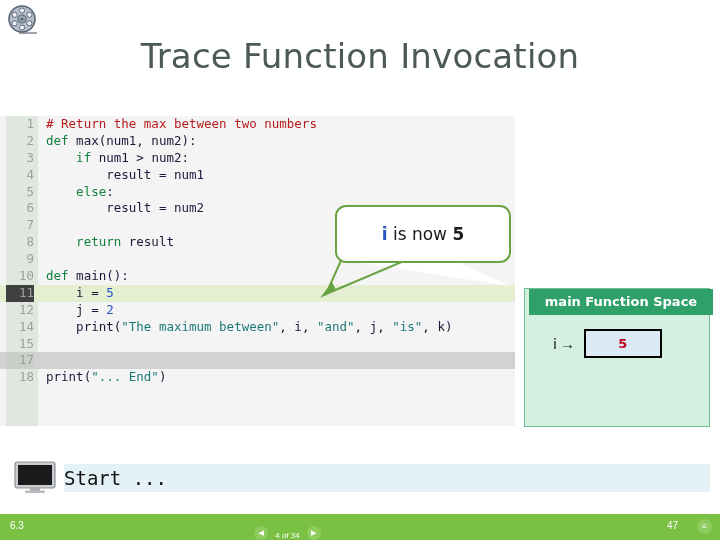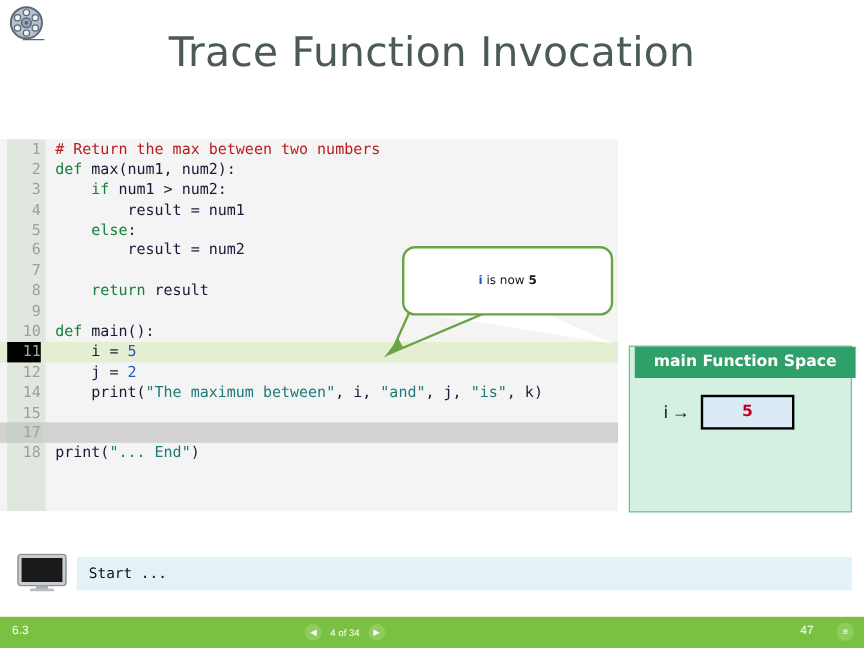--- a/index.html
+++ b/index.html
@@ -5,21 +5,21 @@
   html,body{margin:0;padding:0;}
   body{
     width:720px;height:540px;
     background:#ffffff;
     font-family:"Liberation Sans", sans-serif;
     position:relative;overflow:hidden;
   }
   
   #reel-icon{position:absolute;left:7px;top:4px;width:32px;height:32px;}
   #page-title{
-    position:absolute;left:0;top:24px;width:720px;
+    position:absolute;left:0;top:36px;width:720px;
     text-align:center;
     font-size:34px;font-weight:400;color:#4b5a55;
     letter-spacing:0.2px;
     font-family:"DejaVu Sans", sans-serif;
   }
   
   #code-panel{
     position:absolute;left:0;top:116px;width:515px;height:310px;
     background:#f4f4f4;
     font-family:"DejaVu Sans Mono", monospace;
@@ -34,35 +34,35 @@
     position:relative;height:16.9px;line-height:16.9px;white-space:pre;
   }
   .code-row .ln{
     position:absolute;left:6px;top:0;width:28px;height:16.9px;
     text-align:right;color:#9aa39a;font-size:12.5px;
   }
   .code-row .src{
     position:absolute;left:46px;top:0;height:16.9px;color:#1a1a3a;
   }
   .code-row.hl-green{background:#e4eed0;}
-  .code-row.hl-green .ln{background:#000000;}
+  .code-row.hl-green .ln{background:#404040;}
   .code-row.hl-gray{background:#d2d2d2;}
   .code-row.hl-gray .ln{background:#c9cfc9;}
   .tok-com{color:#b91c1c;}
   .tok-kw{color:#15803d;font-weight:normal;}
   .tok-str{color:#1f7a7a;}
   .tok-num{color:#2456c4;}
   
   #callout{
     position:absolute;left:335px;top:205px;width:172px;height:54px;
     background:#ffffff;border:2px solid #6aa344;border-radius:11px;
     display:flex;align-items:center;justify-content:center;
     z-index:6;
   }
-  #callout-text{font-size:10px;color:#1a1a1a;font-family:"DejaVu Sans",sans-serif;}
+  #callout-text{font-size:17px;color:#1a1a1a;font-family:"DejaVu Sans",sans-serif;}
   #callout-text .v{color:#2456c4;font-weight:bold;}
   #callout-text .b{font-weight:bold;}
   #callout-tail{position:absolute;left:310px;top:250px;width:200px;height:50px;z-index:5;}
   
   #func-space{
     position:absolute;left:524px;top:288px;width:184px;height:137px;
     background:#d4f0e0;border:1px solid #6ebf95;
   }
   #func-space-header{
     position:absolute;left:4px;top:0;width:184px;height:26px;
@@ -76,31 +76,31 @@
   #var-box{
     width:74px;height:25px;border:2px solid #000;background:#dceaf5;
     display:flex;align-items:center;justify-content:center;
   }
   #var-value{font-size:13px;font-weight:bold;color:#c00020;font-family:"DejaVu Sans",sans-serif;}
   
   #monitor-icon{position:absolute;left:14px;top:461px;width:42px;height:32px;}
   #console-out{
     position:absolute;left:64px;top:464px;width:646px;height:28px;
     background:#e4f2f7;
-    font-family:"DejaVu Sans Mono", monospace;font-size:12px;color:#111;
-    line-height:28px;padding-left:10px;box-sizing:border-box;white-space:pre;
+    font-family:"DejaVu Sans Mono", monospace;font-size:19px;color:#111;
+    line-height:28px;box-sizing:border-box;white-space:pre;
   }
   
   #footer{
     position:absolute;left:0;top:514px;width:720px;height:26px;
     background:#7ac143;
   }
   #footer-left{position:absolute;left:10px;top:6px;font-size:10px;color:#ffffff;}
   #footer-nav{position:absolute;left:0;top:0;width:575px;height:26px;
-    display:flex;align-items:center;justify-content:center;gap:7px;}
+    display:flex;align-items:flex-end;justify-content:center;gap:7px;}
   .nav-btn{
     width:14px;height:14px;border-radius:50%;background:#8fcc5e;
     display:flex;align-items:center;justify-content:center;
     font-size:7px;color:#ffffff;
   }
   #footer-counter{font-size:8px;color:#ffffff;}
   #footer-page{position:absolute;right:42px;top:6px;font-size:10px;color:#ffffff;}
   #footer-menu{
     position:absolute;right:8px;top:5px;width:15px;height:15px;border-radius:50%;
     background:#8fcc5e;display:flex;align-items:center;justify-content:center;

